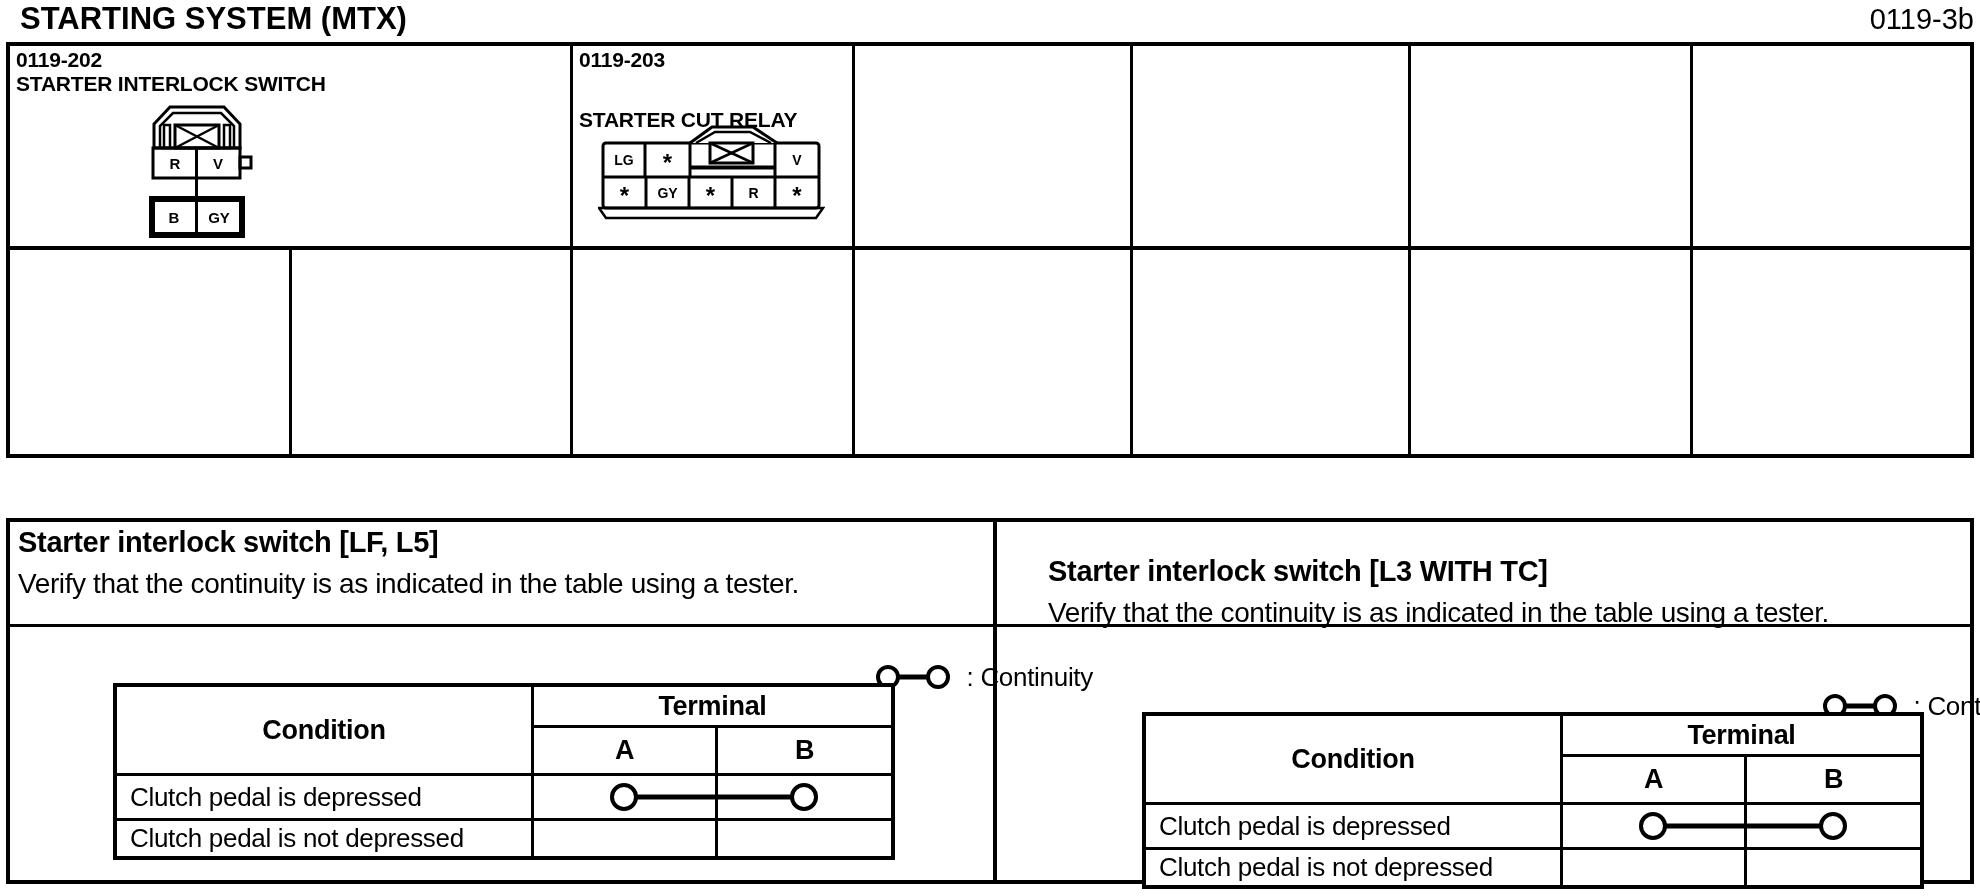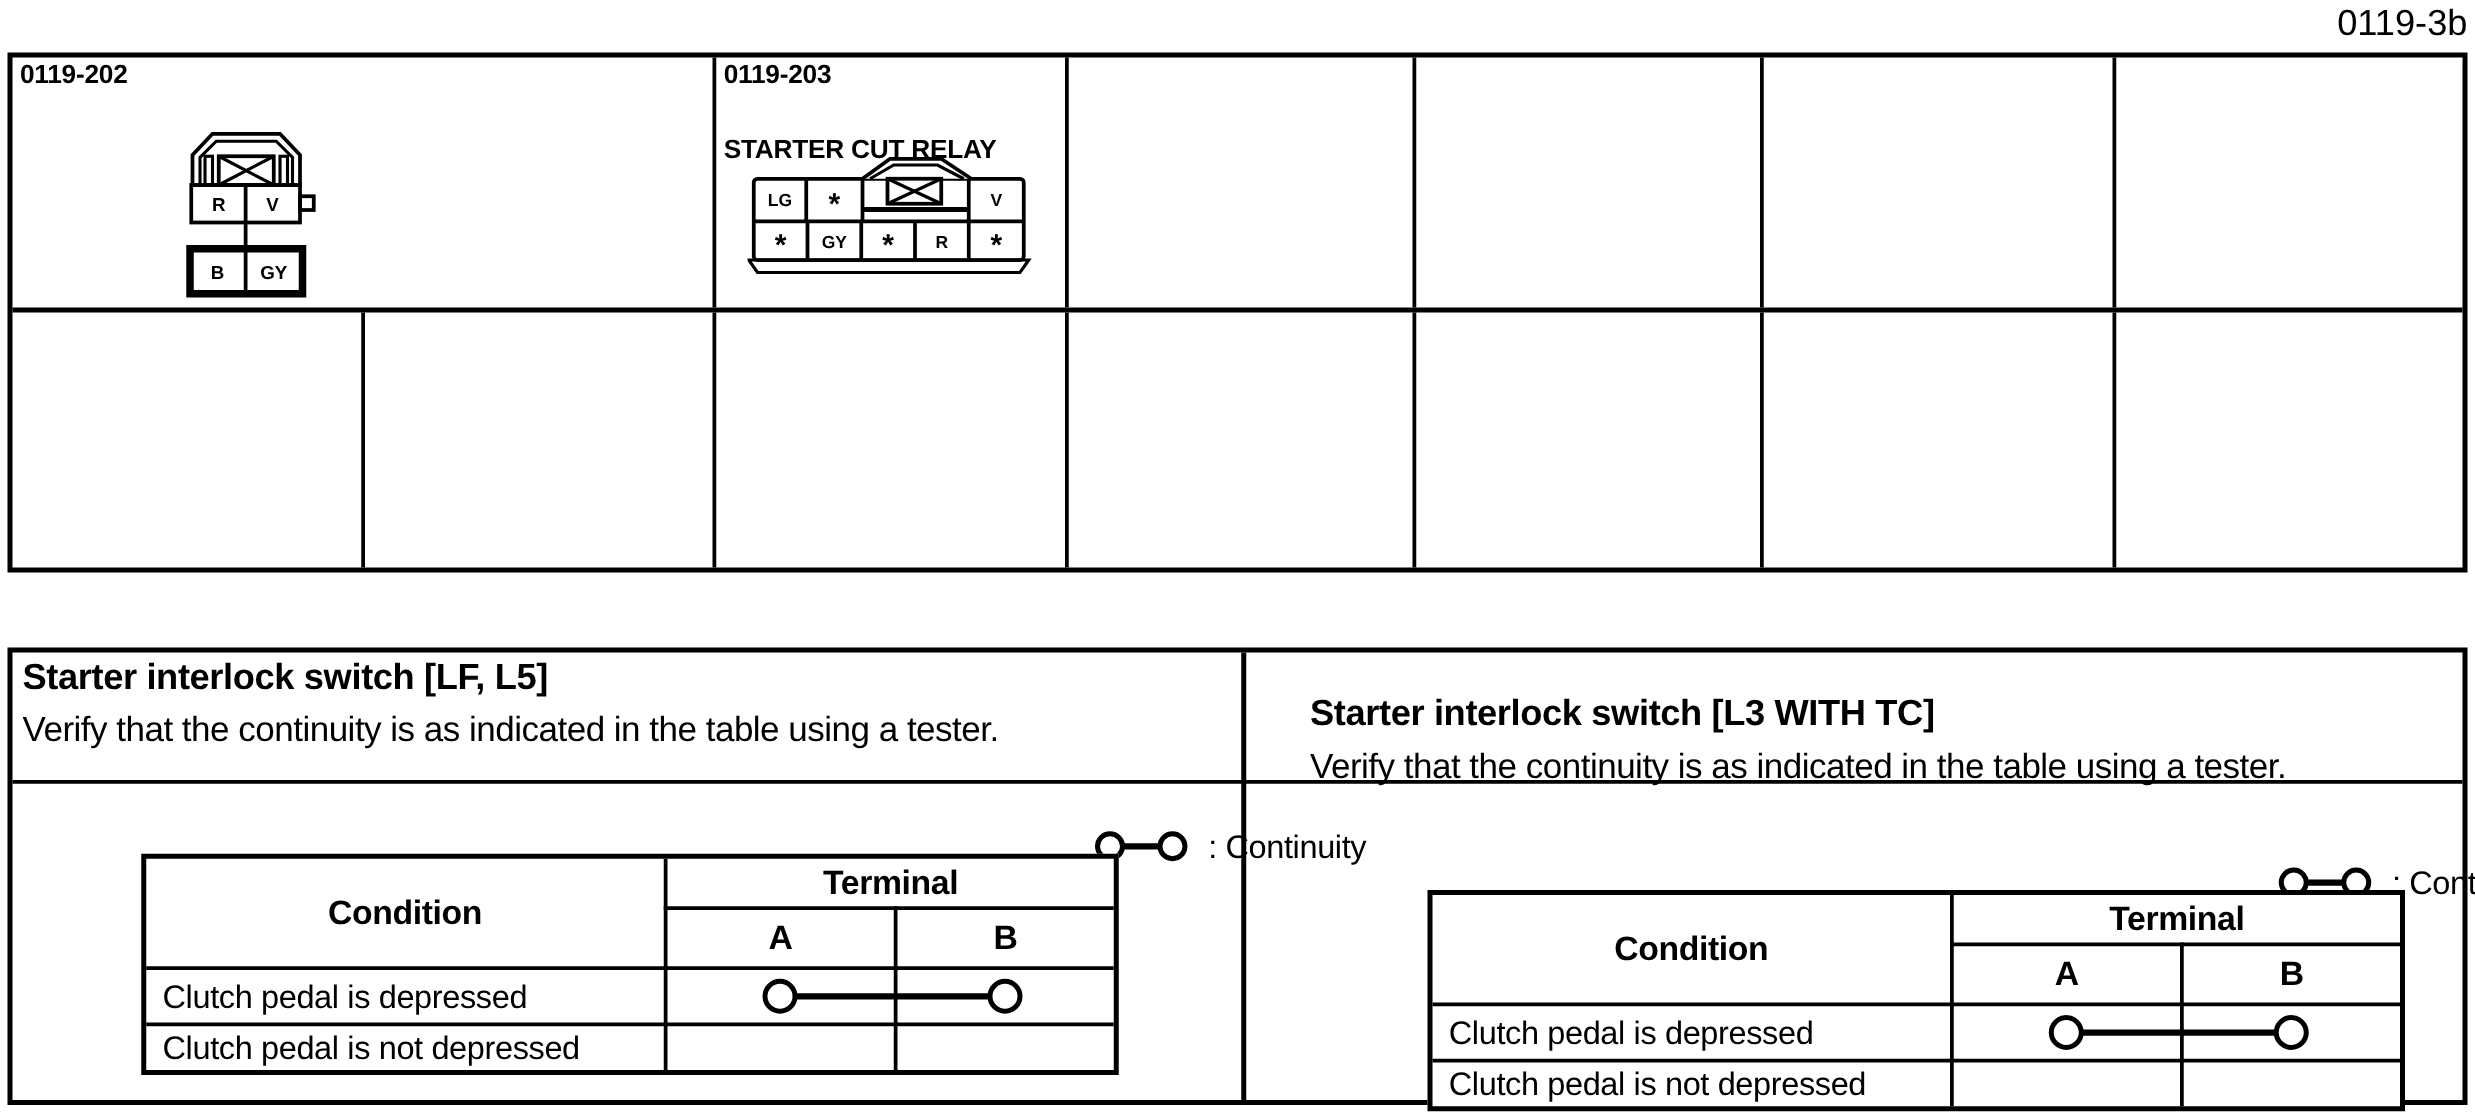--- a/index.html
+++ b/index.html
@@ -37,40 +37,42 @@
   svg text{font-family:"Liberation Sans",sans-serif;font-weight:bold;}
   .pin-txt{font-size:15px;}
   .pin-txt-sm{font-size:14px;}
   .pin-star{font-size:24px;}
 </style>
 </head>
 <body>
 
 <div class="page">
 
+  <div class="abs page-title nowrap">STARTING SYSTEM (MTX)</div>
   <div class="abs page-ref nowrap">0119-3b</div>
 
   <div class="abs grid">
 
     <div class="hl" style="left:0;top:200px;width:1960px;height:4px;"></div>
 
     <div class="vl" style="left:560px;top:0;width:3px;height:200px;"></div>
     <div class="vl" style="left:842px;top:0;width:3px;height:200px;"></div>
     <div class="vl" style="left:1120px;top:0;width:3px;height:200px;"></div>
     <div class="vl" style="left:1398px;top:0;width:3px;height:200px;"></div>
     <div class="vl" style="left:1680px;top:0;width:3px;height:200px;"></div>
 
     <div class="vl" style="left:279px;top:204px;width:3px;height:204px;"></div>
     <div class="vl" style="left:560px;top:204px;width:3px;height:204px;"></div>
     <div class="vl" style="left:842px;top:204px;width:3px;height:204px;"></div>
     <div class="vl" style="left:1120px;top:204px;width:3px;height:204px;"></div>
     <div class="vl" style="left:1398px;top:204px;width:3px;height:204px;"></div>
     <div class="vl" style="left:1680px;top:204px;width:3px;height:204px;"></div>
 
     <div class="abs cell-id nowrap" style="left:6px;top:2px;">0119-202</div>
+    <div class="abs cell-name nowrap" style="left:6px;top:26px;">STARTER INTERLOCK SWITCH</div>
 
     <svg class="abs" style="left:135px;top:58px;" width="114" height="138" viewBox="0 0 114 138">
 
       <polygon points="9,44 9,20 25,3 79,3 95,20 95,44" fill="none" stroke="#000" stroke-width="3"></polygon>
       <polyline points="15,44 15,22 28,9 76,9 89,22 89,44" fill="none" stroke="#000" stroke-width="2.5"></polyline>
 
       <rect x="19" y="21" width="6" height="23" fill="none" stroke="#000" stroke-width="2.5"></rect>
       <rect x="79" y="21" width="6" height="23" fill="none" stroke="#000" stroke-width="2.5"></rect>
 
       <rect x="30" y="21" width="44" height="23" fill="none" stroke="#000" stroke-width="3"></rect>

